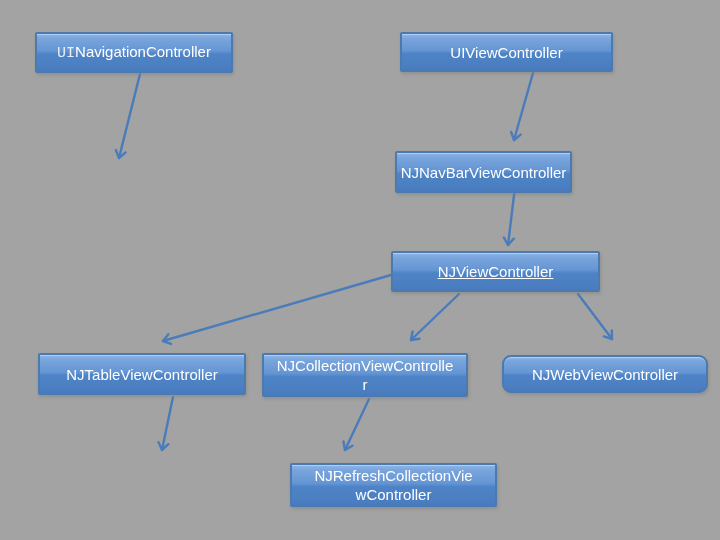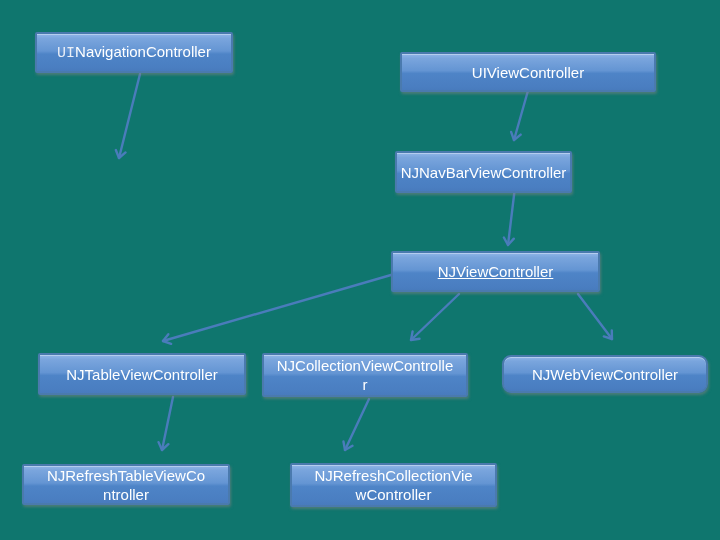--- a/index.html
+++ b/index.html
@@ -1,20 +1,20 @@
 <!DOCTYPE html>
 <html><head>
 <meta charset="utf-8">
 <style>
   html, body { margin: 0; padding: 0; background: #ffffff; }
   .stage {
     position: relative;
     width: 720px;
     height: 540px;
-    background: #0f766e;
+    background: #a3a3a3;
     overflow: hidden;
     font-family: "Liberation Sans", sans-serif;
   }
   .edges {
     position: absolute;
     left: 0; top: 0;
     width: 720px; height: 540px;
     pointer-events: none;
   }
   .node {
@@ -32,21 +32,21 @@
     border: 2px solid #4a7aae;
     border-radius: 2px;
     box-shadow: 1px 2px 3px rgba(130,130,130,0.55), inset 0 1px 0 rgba(255,255,255,0.35);
   }
   .prefix {
     font-family: "Liberation Mono", monospace;
     color: #e9eef7;
     letter-spacing: 0px;
   }
   #n-uinav              { left: 35px;  top: 32px;  width: 198px; height: 41px; }
-  #n-uivc               { left: 400px; top: 32px;  width: 256px; height: 40px; margin-top: 20px; }
+  #n-uivc               { left: 400px; top: 32px;  width: 213px; height: 40px; }
   #n-njnav              { left: 33px;  top: 163px; width: 200px; height: 40px; }
   #n-njnavbar           { left: 395px; top: 143px; width: 177px; height: 42px; margin-top: 8px; }
   #n-njvc               { left: 391px; top: 251px; width: 209px; height: 41px; text-decoration: underline; }
   #n-njtable            { left: 38px;  top: 353px; width: 208px; height: 42px; }
   #n-njcollection       { left: 262px; top: 353px; width: 206px; height: 44px; padding: 0 12px; }
   #n-njweb              { left: 502px; top: 355px; width: 206px; height: 38px; border-radius: 9px; }
   #n-njrefreshtable     { left: 22px;  top: 464px; width: 208px; height: 41px; padding: 0 19px; }
   #n-njrefreshcollection{ left: 290px; top: 463px; width: 207px; height: 44px; padding: 0 19px; }
 </style>
 </head>
@@ -84,17 +84,16 @@
   <div class="node" id="n-njnavbar">NJNavBarViewController</div>
 
   <div class="node" id="n-njvc">NJViewController</div>
 
   <div class="node" id="n-njtable">NJTableViewController</div>
 
   <div class="node" id="n-njcollection">NJCollectionViewController</div>
 
   <div class="node" id="n-njweb">NJWebViewController</div>
 
-  <div class="node" id="n-njrefreshtable">NJRefreshTableViewController</div>
 
   <div class="node" id="n-njrefreshcollection">NJRefreshCollectionViewController</div>
 
 </div>
 
 </body></html>

